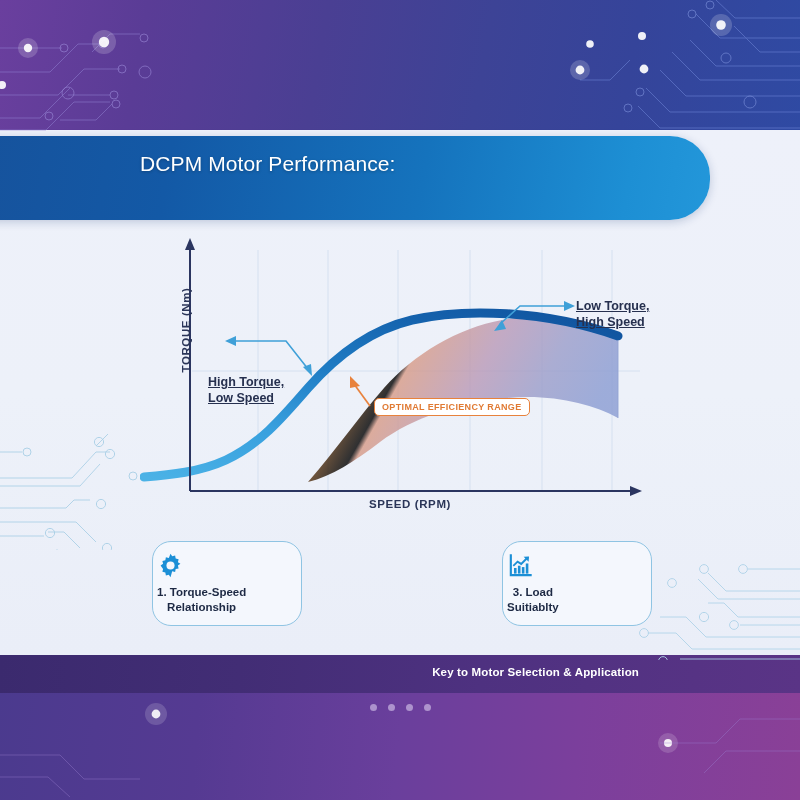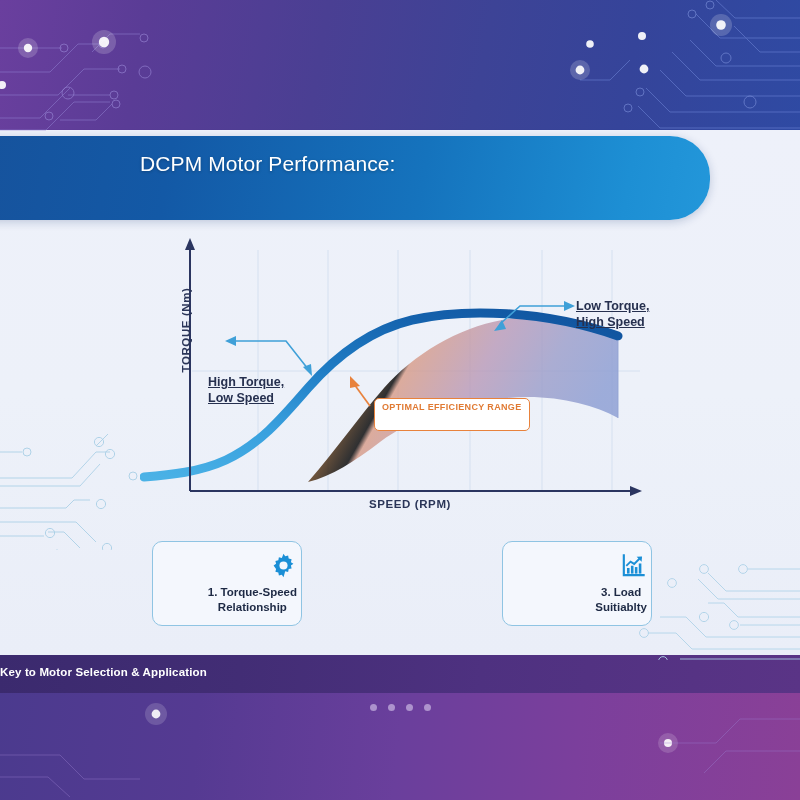--- a/index.html
+++ b/index.html
@@ -113,21 +113,21 @@
     line-height: 1.28;
     white-space: pre-line;
     text-decoration: underline;
   }
   .annot-left  { left: 68px;  top: 90px; margin-top: 48px;  }
   .annot-right { left: 436px; top: 62px;  }
 
   .badge {
     position: absolute;
     left: 234px; top: 162px;
-    padding: 3px 7px 18px 7px;
+    padding: 3px 7px 3px 7px;
     background: #ffffff;
     border: 1.4px solid #e8823c;
     border-radius: 5px;
     color: #e07a33;
     font-size: 9px;
     font-weight: bold;
     letter-spacing: 0.35px;
     white-space: nowrap;
   }
 
@@ -138,24 +138,24 @@
     width: 500px;
     display: flex;
     justify-content: space-between;
   }
   .card {
     width: 150px;
     height: 85px;
     box-sizing: border-box;
     background: #f4f7fd;
     border: 1.3px solid #8fc4e3;
-    border-radius: 10px;
+    border-radius: 19px;
     display: flex;
     flex-direction: column;
-    align-items: flex-end;
+    align-items: flex-start;
     justify-content: center;
     padding: 6px 4px 8px;
   }
   .card-icon {
     height: 30px;
     display: flex;
     align-items: center;
     justify-content: center;
     margin-bottom: 4px;
   }
@@ -166,21 +166,21 @@
     text-align: center;
     line-height: 1.3;
     white-space: pre-line;
   }
 
   
   .footer-text {
     position: absolute;
     left: 0; top: 666px;
     width: 639px;
-    text-align: left;
+    text-align: right;
     color: #ffffff;
     font-size: 11.5px;
     font-weight: bold;
     letter-spacing: 0.15px;
   }
   .dots {
     position: absolute;
     left: 0; top: 704px;
     width: 800px;
     display: flex;

